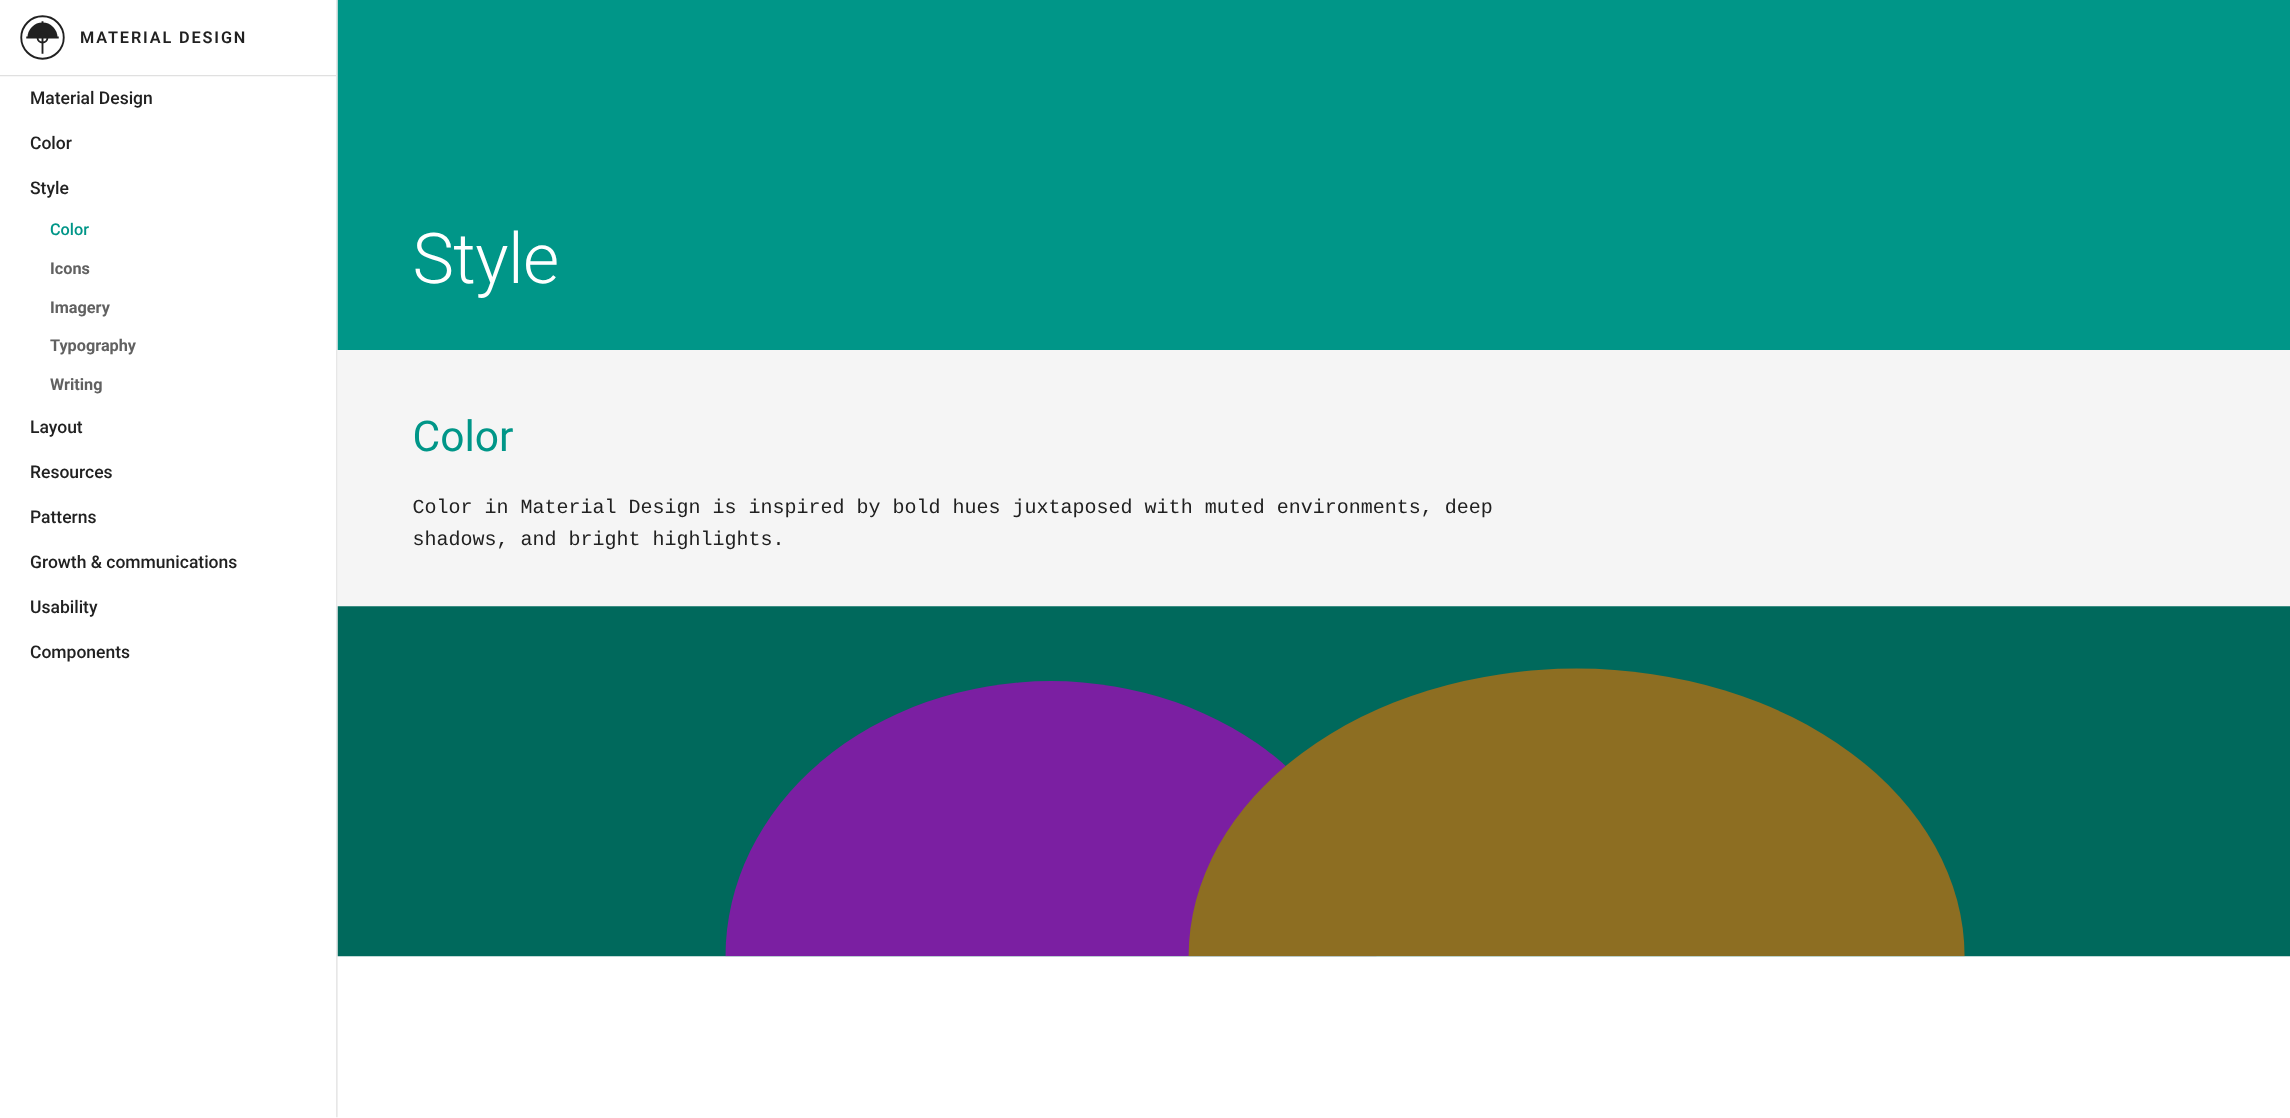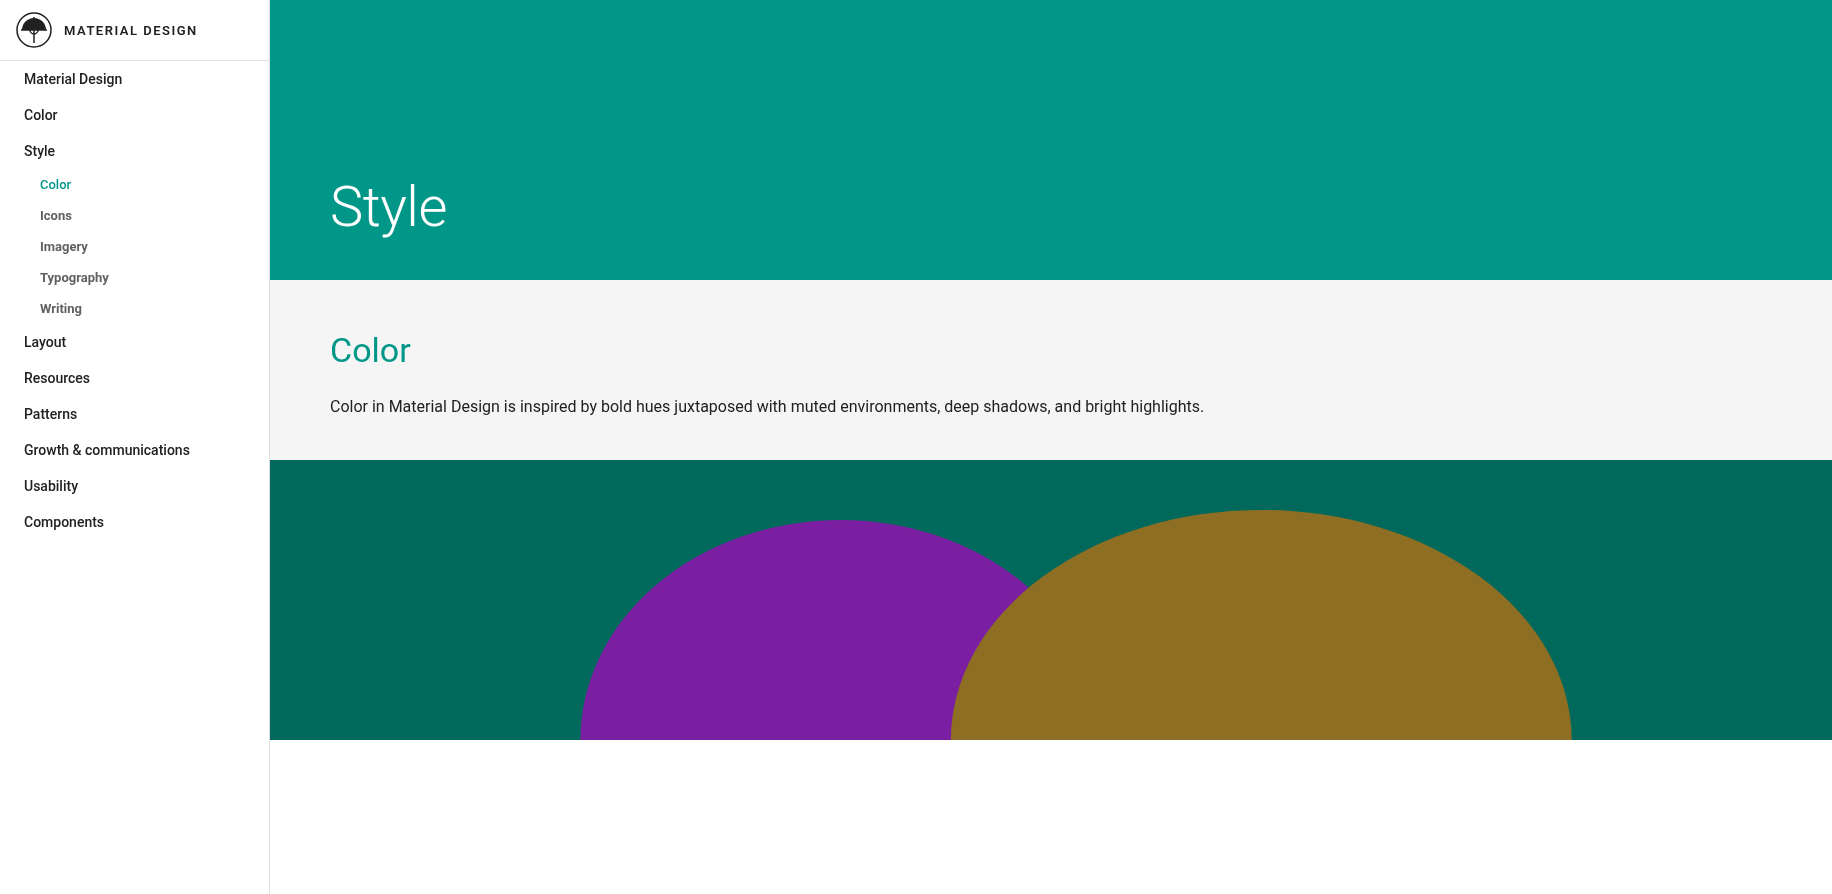--- a/index.html
+++ b/index.html
@@ -112,20 +112,21 @@
       font-weight: 400;
       color: #009688;
       margin-bottom: 24px;
     }
 
     .section-body {
       font-size: 16px;
       line-height: 1.6;
       color: #212121;
       max-width: 900px;
+      font-family: Liberation Mono, monospace;
     }
 
     .color-demo {
       background: #00695c;
       min-height: 280px;
       position: relative;
       overflow: hidden;
       display: flex;
       align-items: flex-end;
       justify-content: center;

